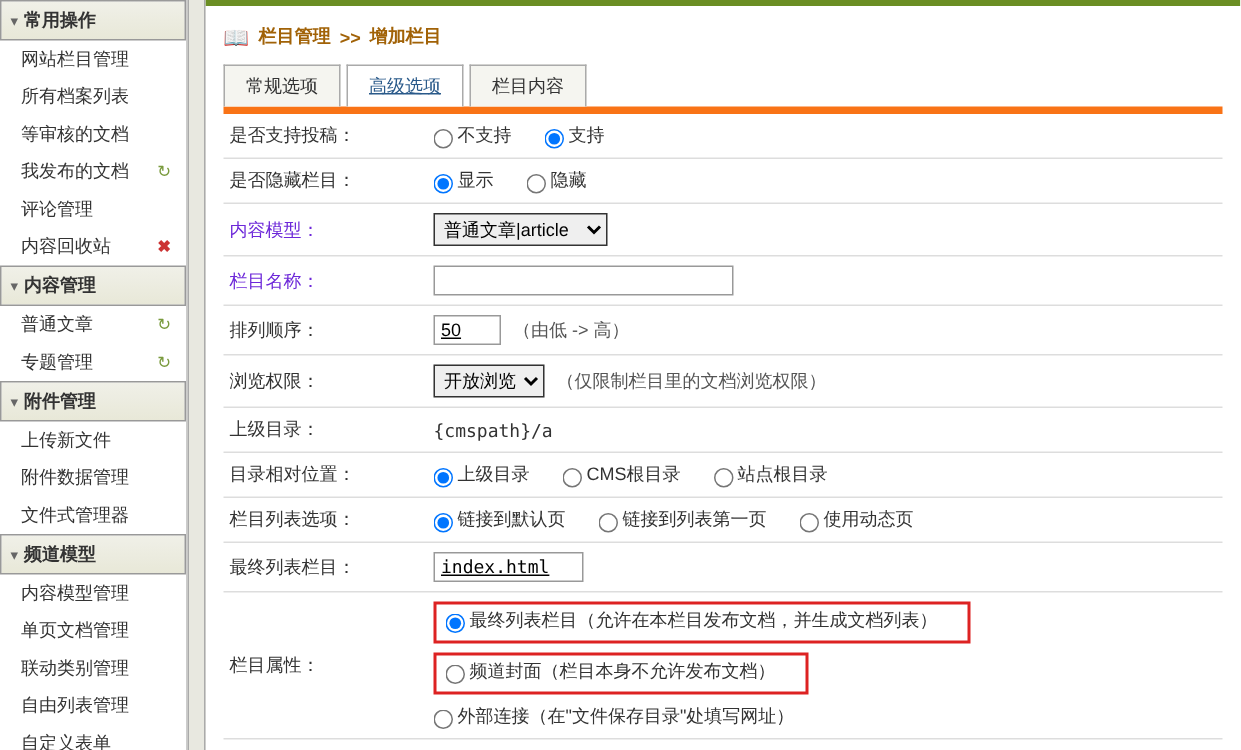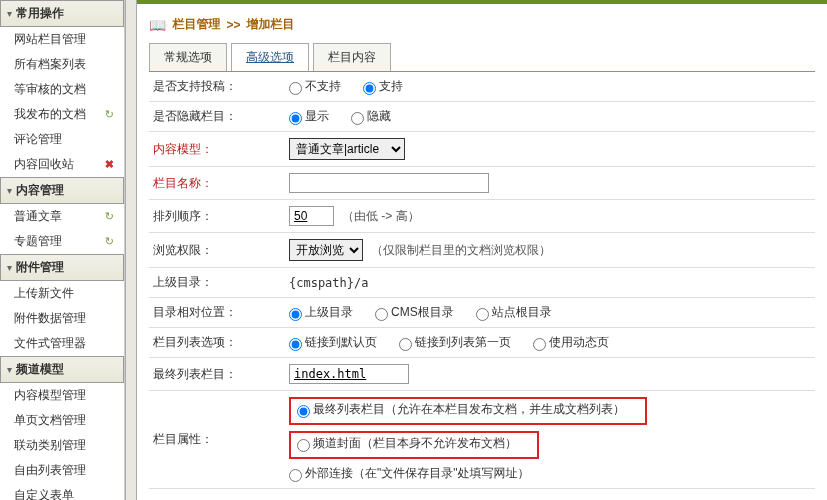--- a/index.html
+++ b/index.html
@@ -10,32 +10,32 @@
 .side-group-header .arrow { color: #666; margin-right: 4px; font-size: 10px; }
 .side-item { padding: 4px 10px 4px 14px; cursor: pointer; display: flex; align-items: center; justify-content: space-between; }
 .side-item .icon { color: #7a9b3e; font-size: 11px; }
 .side-item .close-icon { color: #c33; font-weight: bold; }
 .vsplit { width: 12px; background: #e8e8e0; border-left: 1px solid #aaa; border-right: 1px solid #aaa; }
 .main { flex: 1; padding: 6px 12px 0; overflow-y: auto; }
 .topbar { height: 4px; background: #6b8e23; margin: -6px -12px 8px; }
 .breadcrumb { display: flex; align-items: center; gap: 6px; padding: 4px 0 10px; }
 .breadcrumb .book-icon { color: #8b6f3e; font-size: 14px; }
 .breadcrumb span { font-weight: bold; color: #a16207; }
-.tabs { display: flex; border-bottom: 1px solid #f97316; }
+.tabs { display: flex; border-bottom: 5px solid #f97316; }
 .tab { padding: 5px 14px; border: 1px solid #aaa; border-bottom: none; background: #f5f5f0; cursor: pointer; margin-right: 4px; }
 .tab.active { background: #fff; text-decoration: underline; color: #2a5a8a; }
 .form-body { padding: 0; }
 .row { display: flex; align-items: center; border-bottom: 1px solid #ddd; padding: 6px 0; min-height: 30px; }
 .row .label { width: 140px; padding-left: 4px; }
-.row .label.red { color: #b91c1c; font-family: Liberation Mono, monospace; }
+.row .label.red { color: #6d28d9; font-family: Liberation Mono, monospace; }
 .row .field { flex: 1; display: flex; align-items: center; gap: 8px; flex-wrap: wrap; }
 .row .field.col { flex-direction: column; align-items: flex-start; gap: 4px; }
 input[type=text] { border: 1px solid #999; padding: 2px 4px; font-size: 12px; height: 20px; text-decoration: underline; }
 input.w200 { width: 200px; }
-input.w120 { width: 120px; }
+input.w120 { width: 100px; }
 input.w45 { width: 45px; }
 select { border: 1px solid #333; padding: 1px 2px; font-size: 12px; height: 22px; background: #efefef; }
 select.w140 { width: 116px; }
 .radio-opt { display: inline-flex; align-items: flex-end; gap: 3px; margin-right: 14px; }
 .hint { color: #555; }
 .highlight { border: 2px solid #d22; padding: 2px 6px; display: inline-block; }
 .attr-block .highlight { margin-bottom: 2px; }
 </style>
 </head>
 <body>

